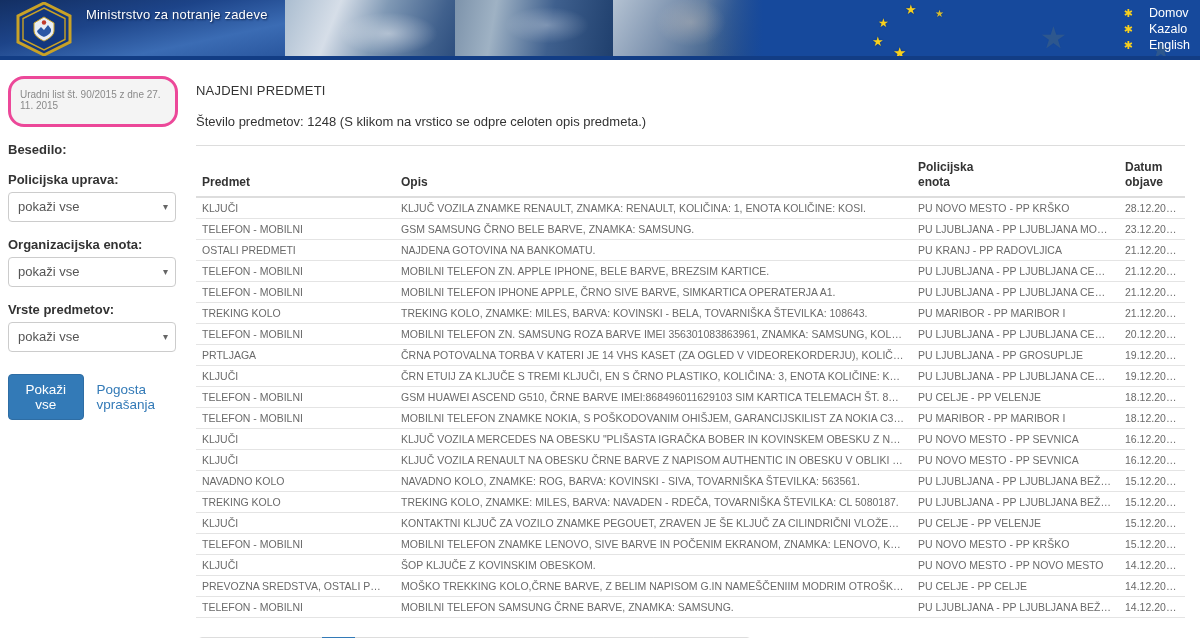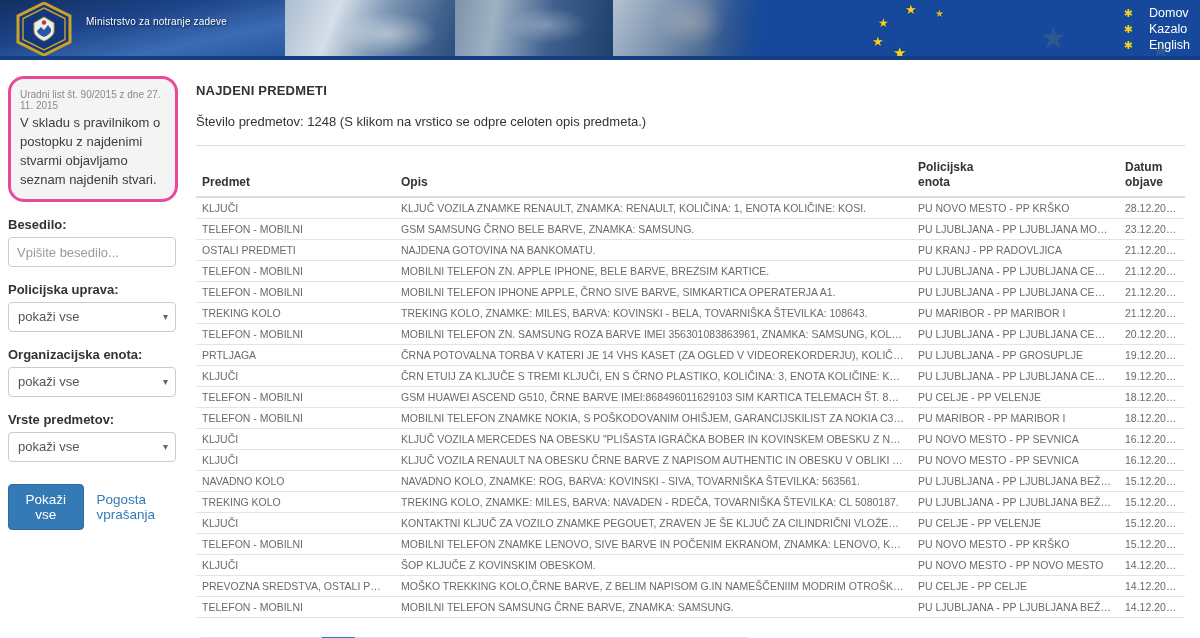--- a/index.html
+++ b/index.html
@@ -6,21 +6,21 @@
   html,body { width:1200px; height:638px; overflow:hidden; background:#fff;
     font-family:"Liberation Sans", sans-serif; }
 
   
   .topbar { position:relative; width:1200px; height:60px; background:#16499c; overflow:hidden; }
   .topbar-strip { position:absolute; left:0; bottom:0; width:100%; height:4px; background:#123d85; }
   .topbar-left { position:absolute; left:0; top:0; width:285px; height:56px;
     background:linear-gradient(168deg,#132f63 0%,#1d4489 38%,#3b6cb4 72%,#2a579f 100%); }
   .badge-wrap { position:absolute; left:12px; top:2px; }
   .brand { position:absolute; left:86px; top:7px; }
-  .ministry { color:#fff; font-size:10px; text-shadow:1px 1px 2px #0a1f4a; letter-spacing:.2px;margin-top:9px; }
+  .ministry { color:#fff; font-size:13px; text-shadow:1px 1px 2px #0a1f4a; letter-spacing:.2px; }
   .brandname { color:#fff; font-size:26px; font-weight:bold; letter-spacing:4px;
     text-shadow:1px 2px 2px #0a1f4a; margin-top:1px; }
   .photos { position:absolute; top:0; height:56px; }
   .photo1 { left:283px; width:172px; background:linear-gradient(112deg,#a9bccf 0%,#d6dee8 30%,#8099b5 55%,#41618d 85%,#2d4e7e 100%); }
   .photo2 { left:455px; width:158px; background:linear-gradient(100deg,#7d93ab 0%,#9fb2c4 25%,#3f608e 60%,#1f3f6d 100%); }
   .photo3 { left:613px; width:150px; background:linear-gradient(118deg,#b4c2d2 0%,#7a90ad 40%,#44658f 70%,#274a7b 100%); }
   .photo-glow { position:absolute; top:0; left:283px; width:480px; height:56px;
     background:radial-gradient(ellipse 70px 30px at 22% 60%, rgba(255,255,255,.45), rgba(255,255,255,0) 70%),
                radial-gradient(ellipse 60px 26px at 55% 45%, rgba(255,255,255,.30), rgba(255,255,255,0) 70%),
                radial-gradient(ellipse 50px 34px at 85% 40%, rgba(255,230,200,.25), rgba(255,255,255,0) 70%),
@@ -55,21 +55,21 @@
   .text-input::placeholder { color:#9a9a9a; }
   .select { position:relative; width:168px; height:30px; border:1px solid #ccc; border-radius:4px;
     background:#fff; font-size:13px; color:#555; line-height:28px; padding:0 20px 0 9px; cursor:pointer; }
   .select::after { content:"▾"; position:absolute; right:7px; top:0; color:#666; font-size:10px; }
   .sidebar-actions { display:flex; align-items:center; gap:13px; margin-top:22px; }
   .btn-primary { background:#337ab7; border:1px solid #2e6da4; color:#fff; font-size:13.5px;
     padding:7px 13px; border-radius:4px; cursor:pointer; font-family:"Liberation Sans",sans-serif; }
   .faq-link { color:#337ab7; font-size:13.5px; text-decoration:none; }
 
   
-  .page-title { font-size:13px; font-weight:bold; color:#333; letter-spacing:.2px; }
+  .page-title { font-size:13px; font-weight:normal; color:#333; letter-spacing:.2px; }
   .subtitle { font-size:13px; color:#333; margin-top:16px; }
   table.results { width:100%; border-collapse:collapse; table-layout:fixed; margin-top:16px;
     border-top:1px solid #ddd; }
   col.c-predmet { width:199px; } col.c-opis { width:auto; }
   col.c-enota { width:207px; } col.c-datum { width:66px; }
   .results th { text-align:left; vertical-align:bottom; font-size:12px; color:#333;
     padding:14px 6px 6px 6px; border-bottom:2px solid #ddd; line-height:1.25; }
   .results th .narrow { display:block; width:68px; }
   .results td { font-size:10.5px; color:#6a6a6a; padding:4px 8px 4px 6px; border-top:1px solid #e4e4e4;
     white-space:nowrap; overflow:hidden; text-overflow:ellipsis; height:20px; cursor:pointer; }
@@ -132,25 +132,23 @@
         <span>English</span>
       </a>
   </nav>
   <div class="topbar-strip"></div>
 </header>
 
 <div class="content">
   <aside class="sidebar">
     <div class="notice">
       <div class="notice-small">Uradni list št. 90/2015 z dne 27. 11. 2015</div>
-      <div class="notice-text">V skladu s pravilnikom o postopku z najdenimi stvarmi objavljamo seznam najdenih stvari.</div>
     </div>
 
     <label class="field-label">Besedilo:</label>
-    <input class="text-input" type="text" placeholder="Vpišite besedilo..." style="">
 
     <label class="field-label">Policijska uprava:</label>
     <div class="select"><span>pokaži vse</span></div>
 
     <label class="field-label">Organizacijska enota:</label>
     <div class="select"><span>pokaži vse</span></div>
 
     <label class="field-label">Vrste predmetov:</label>
     <div class="select"><span>pokaži vse</span></div>
 

